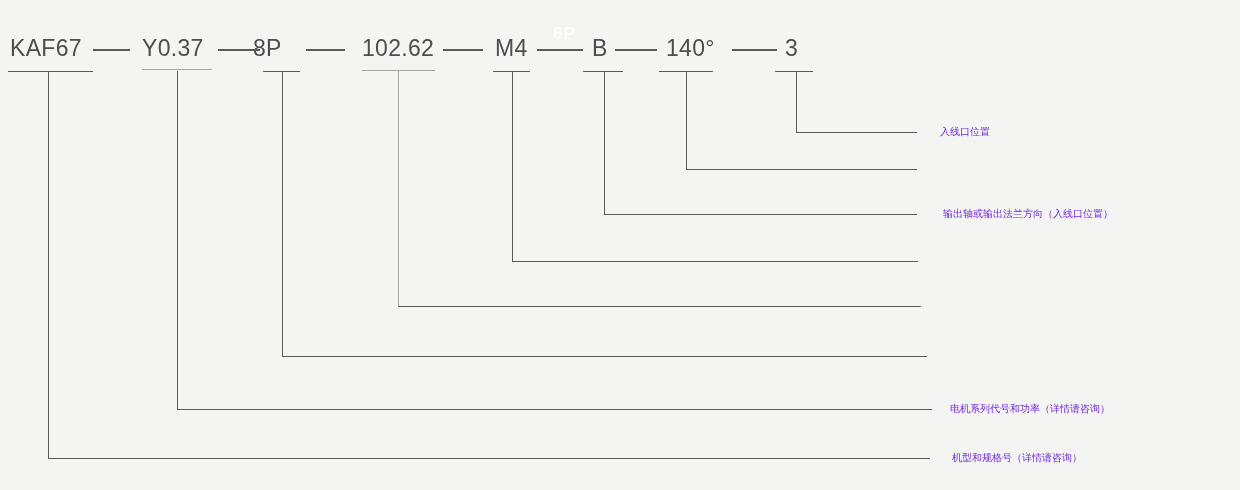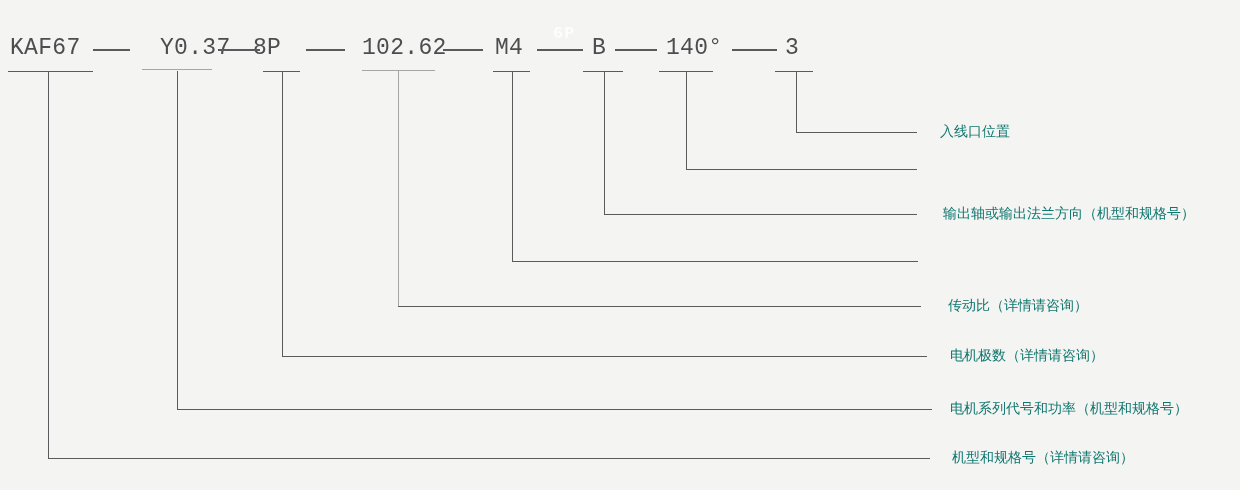--- a/index.html
+++ b/index.html
@@ -1,43 +1,43 @@
 <!DOCTYPE html>
 <html><head>
 <meta charset="utf-8">
 <style>
   html,body{margin:0;padding:0;background:#f4f4f3;}
   .stage{
     position:relative;width:1240px;height:490px;background:#f4f4f3;overflow:hidden;
-    font-family:Liberation Mono, monospace;
+    font-family:Liberation Sans, sans-serif;
   }
   .code{
     position:absolute;top:35px;font-size:23px;line-height:26px;
     color:#4c4d4f;white-space:nowrap;letter-spacing:0.3px;
   }
   .dash{position:absolute;top:49px;height:2px;background:#5a5a5c;}
   .u{position:absolute;top:71px;height:1px;background:#5a5a5c;}
   .v{position:absolute;top:71px;width:1px;background:#5a5a5c;}
   .h{position:absolute;height:1px;background:#5a5a5c;}
   .light{background:#a6a6a4;}
   .lbl{
-    position:absolute;font-size:14px;line-height:18px;color:#0f766e;white-space:nowrap;
+    position:absolute;font-size:10px;line-height:18px;color:#6d28d9;white-space:nowrap;
   }
   .ghost{
     position:absolute;left:553px;top:24px;font-size:17px;font-weight:bold;
     color:rgba(255,255,255,0.82);letter-spacing:1px;
   }
 </style>
 </head>
 <body>
 
 <div class="stage">
 
   <span class="code" style="left:10px">KAF67</span>
-  <span class="code" style="left:160px">Y0.37</span>
+  <span class="code" style="left:142px">Y0.37</span>
   <span class="code" style="left:253px">8P</span>
   <span class="code" style="left:362px">102.62</span>
   <span class="code" style="left:495px">M4</span>
   <span class="code" style="left:592px">B</span>
   <span class="code" style="left:666px">140°</span>
   <span class="code" style="left:785px">3</span>
 
   <span class="ghost">6P</span>
 
   <i class="dash" style="left:93px;width:37px"></i>
@@ -69,19 +69,17 @@
   <i class="h" style="left:796px;top:132px;width:121px"></i>
   <i class="h" style="left:686px;top:169px;width:231px"></i>
   <i class="h" style="left:604px;top:214px;width:313px"></i>
   <i class="h" style="left:512px;top:261px;width:406px"></i>
   <i class="h" style="left:398px;top:306px;width:523px"></i>
   <i class="h" style="left:282px;top:356px;width:645px"></i>
   <i class="h" style="left:177px;top:409px;width:755px"></i>
   <i class="h" style="left:48px;top:458px;width:882px"></i>
 
   <span class="lbl" style="left:940px;top:123px">入线口位置</span>
-  <span class="lbl" style="left:943px;top:205px">输出轴或输出法兰方向（机型和规格号）</span>
-  <span class="lbl" style="left:948px;top:297px">传动比（详情请咨询）</span>
-  <span class="lbl" style="left:950px;top:347px">电机极数（详情请咨询）</span>
-  <span class="lbl" style="left:950px;top:400px">电机系列代号和功率（机型和规格号）</span>
+  <span class="lbl" style="left:943px;top:205px">输出轴或输出法兰方向（入线口位置）</span>
+  <span class="lbl" style="left:950px;top:400px">电机系列代号和功率（详情请咨询）</span>
   <span class="lbl" style="left:952px;top:449px">机型和规格号（详情请咨询）</span>
 
 </div>
 
 </body></html>

